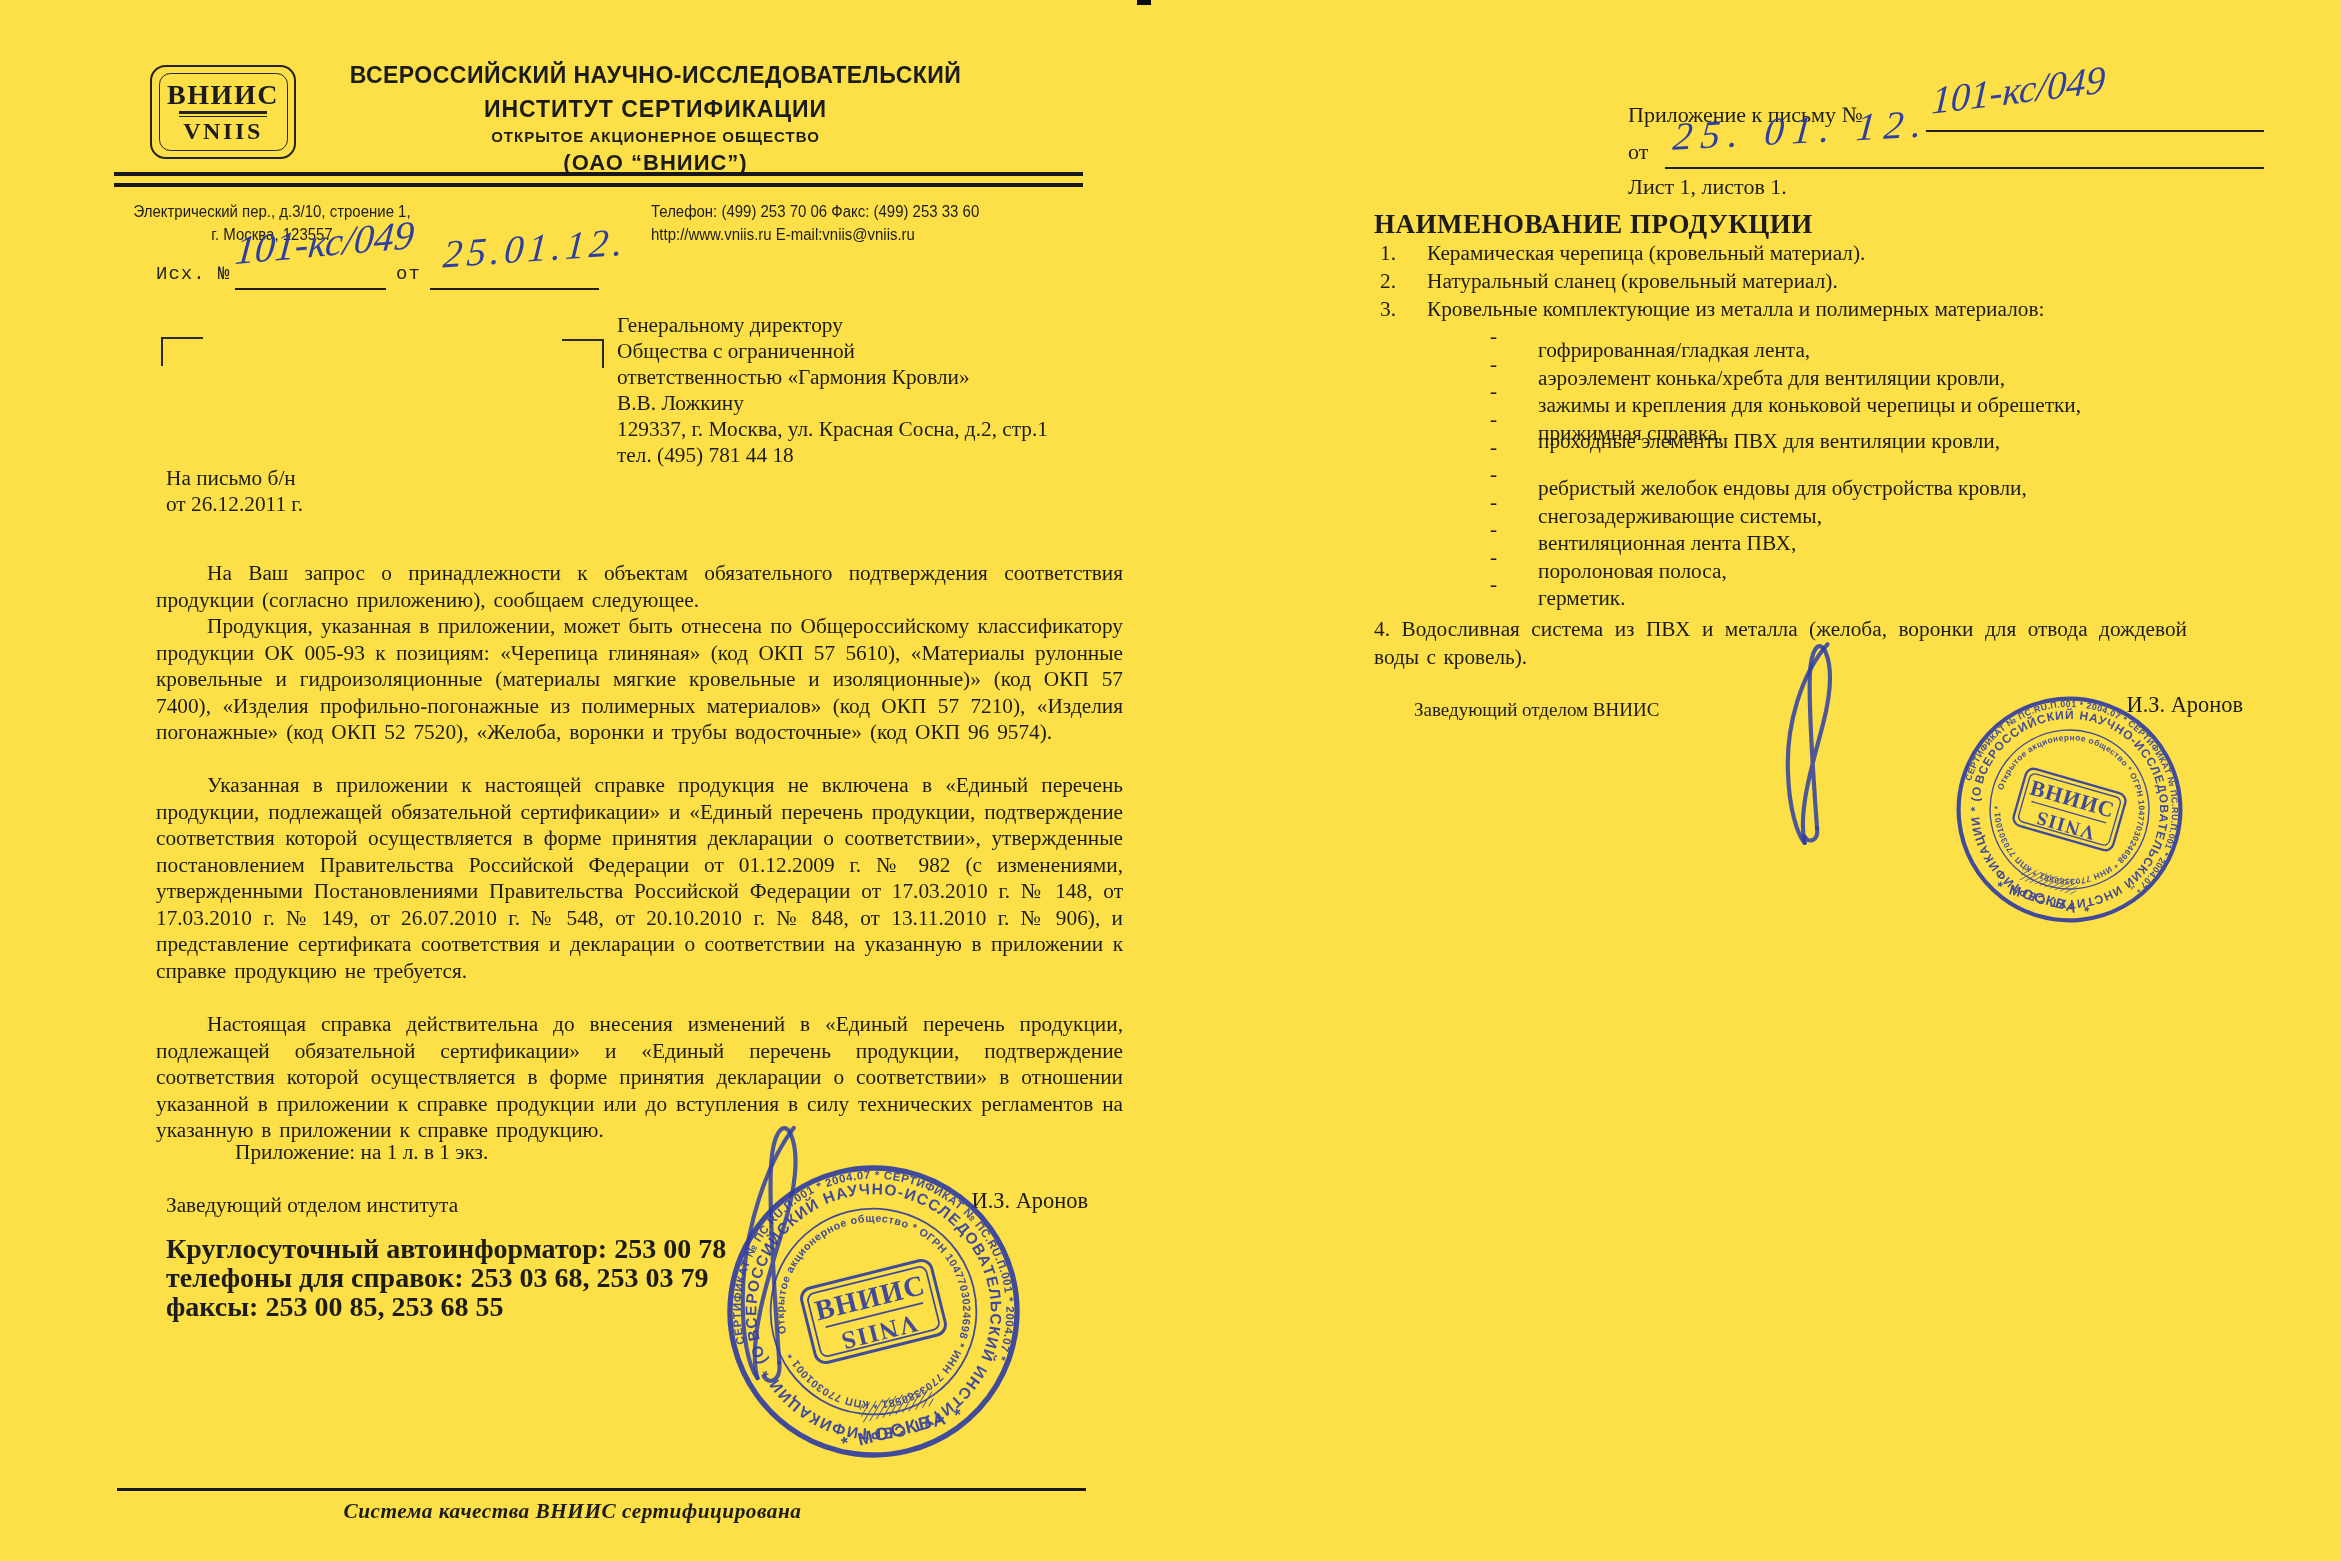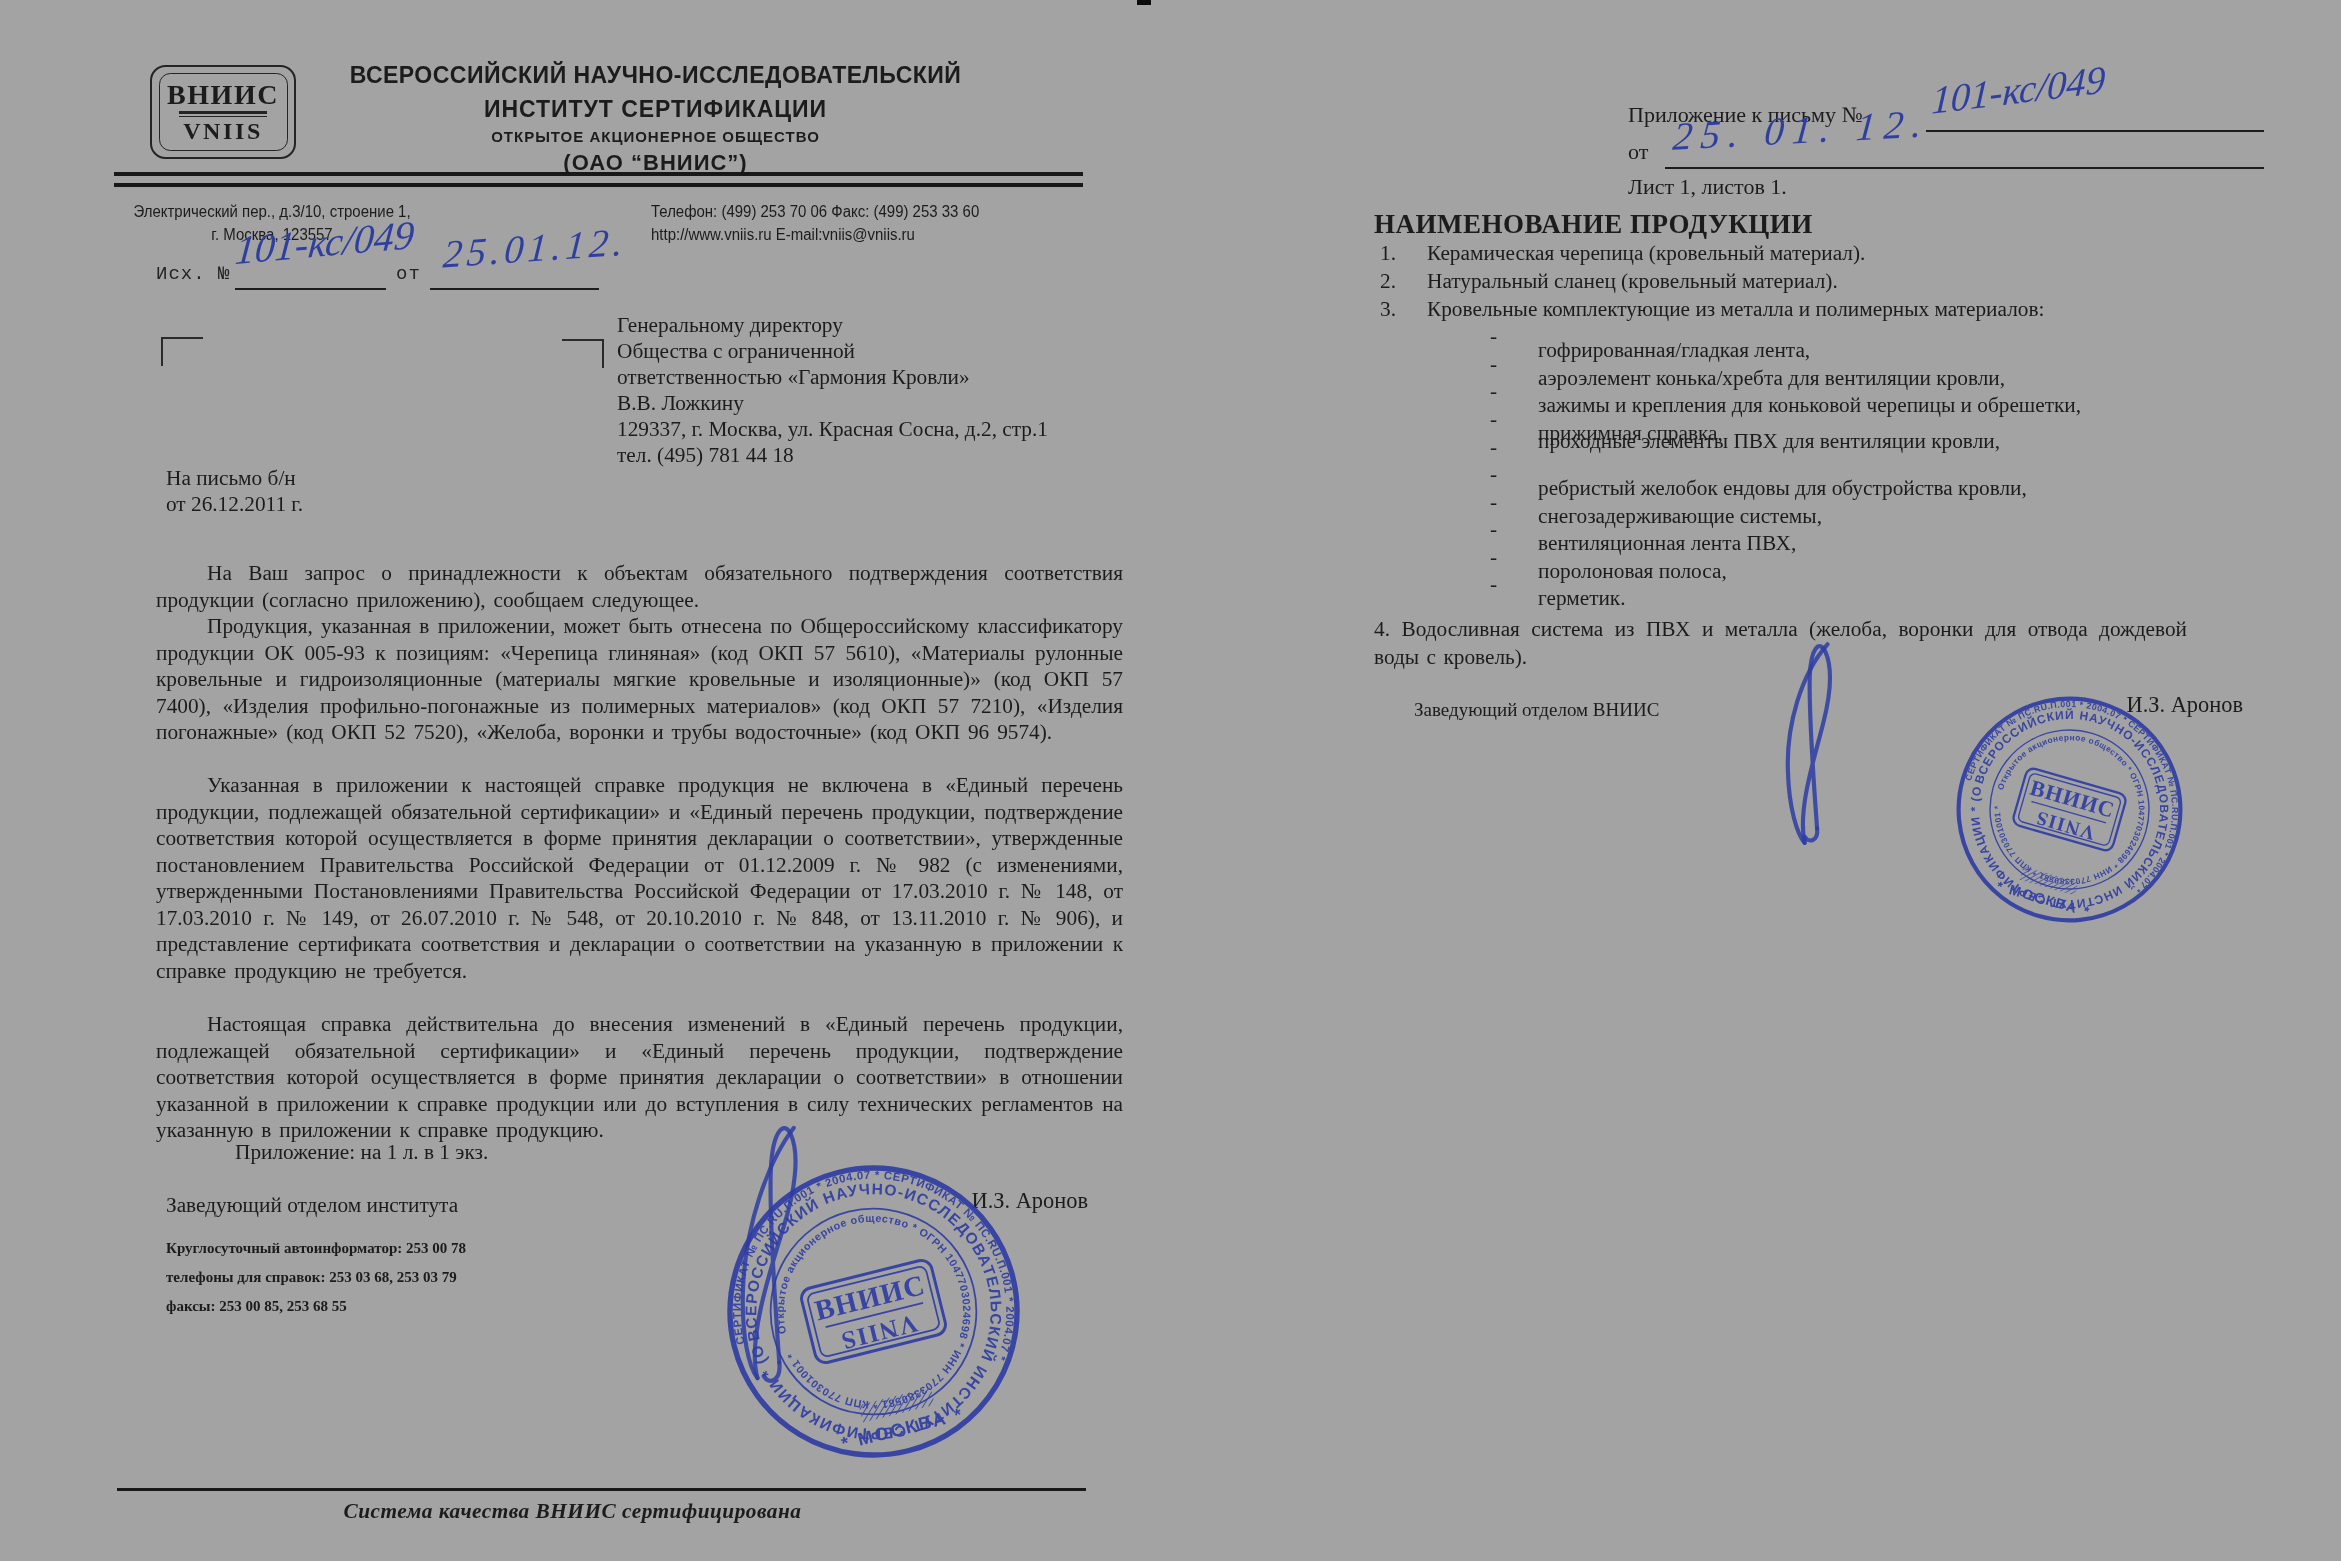--- a/index.html
+++ b/index.html
@@ -1,16 +1,16 @@
 <!DOCTYPE html>
 <html style="font-size:8.3px"><head>
 <meta charset="utf-8">
 <style>
   html,body{margin:0;padding:0;background:#ddd;}
-  #canvas{position:relative;width:2342px;height:1561px;background:#a3a3a3;overflow:hidden;
+  #canvas{position:relative;width:2342px;height:1561px;background:#fde047;overflow:hidden;
           font-family:"Liberation Serif",serif;color:#1c1c1c;}
   .abs{position:absolute;}
 
   
   .logo-box{left:150px;top:65px;width:142px;height:90px;border:2.1px solid #242424;border-radius:15.6px;
             display:flex;align-items:center;justify-content:center;}
   .logo-inner{width:127px;height:76px;border:1.6px solid #242424;border-radius:11.4px;text-align:center;
               display:flex;flex-direction:column;align-items:center;justify-content:center;}
   .logo-ru{font-size:28px;font-weight:bold;letter-spacing:1.6px;line-height:29px;}
   .logo-divider{width:88px;border-top:3.1px solid #242424;border-bottom:1px solid #242424;height:1.6px;margin:1.6px 0 2.1px 0;}
@@ -49,21 +49,21 @@
 
   .recipient{left:617px;top:312px;width:474px;font-size:21.3px;line-height:26px;}
   .refblock{left:166px;top:465px;width:312px;font-size:21.3px;line-height:26px;}
 
   .para{left:156px;width:967px;font-size:21.3px;line-height:26.5px;text-align:justify;text-indent:51px;word-spacing:2.6px;}
   .p0{top:539px;} .p1{top:592px;} .p2{top:751px;} .p3{top:990px;}
 
   .attach{left:235px;top:1140px;font-size:21.3px;}
   .sign-title-left{left:166px;top:1193px;font-size:21.3px;}
   .sign-name-left{left:958px;top:1188px;width:130px;text-align:right;font-size:22.4px;}
-  .contactsB{left:166px;top:1234px;font-size:15px;line-height:29px;font-weight:bold;}
+  .contactsB{left:166px;top:1234px;font-size:28px;line-height:29px;font-weight:bold;}
   .footer-note{left:208px;top:1499px;width:729px;text-align:center;font-weight:bold;font-style:italic;
                font-size:21.3px;letter-spacing:0.5px;}
 
   
   .r-h1{left:1628px;top:102px;font-size:22px;}
   .r-ot{left:1628px;top:139px;font-size:22px;}
   .r-sheet{left:1628px;top:174px;font-size:22px;}
   .r-uline1{left:1926px;top:130px;width:338px;}
   .r-uline2{left:1665px;top:167px;width:599px;}
   .hw-num-right{left:1931px;top:67px;font-size:39px;transform:rotate(-7deg) skewX(-10deg);}

